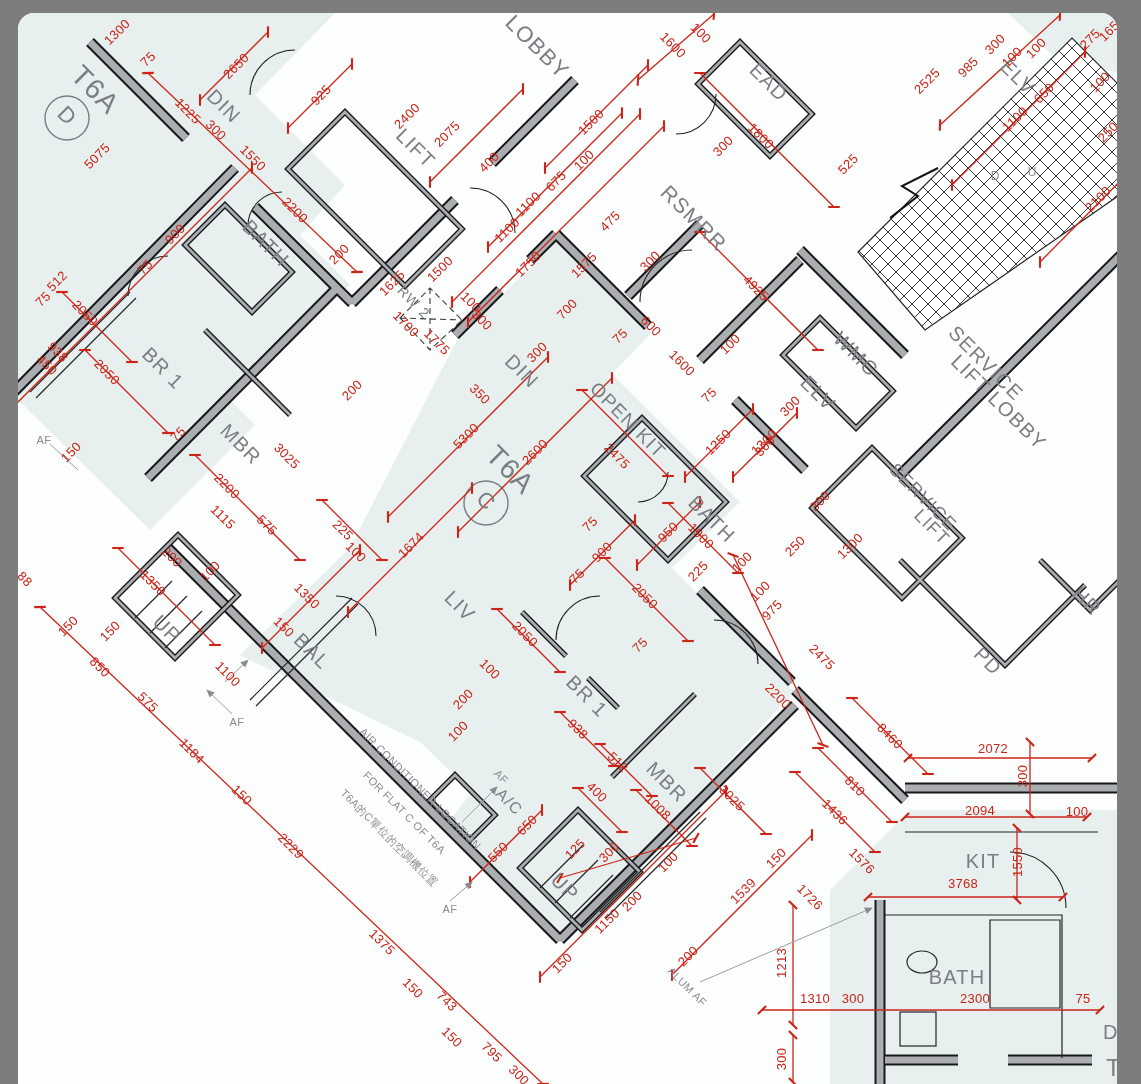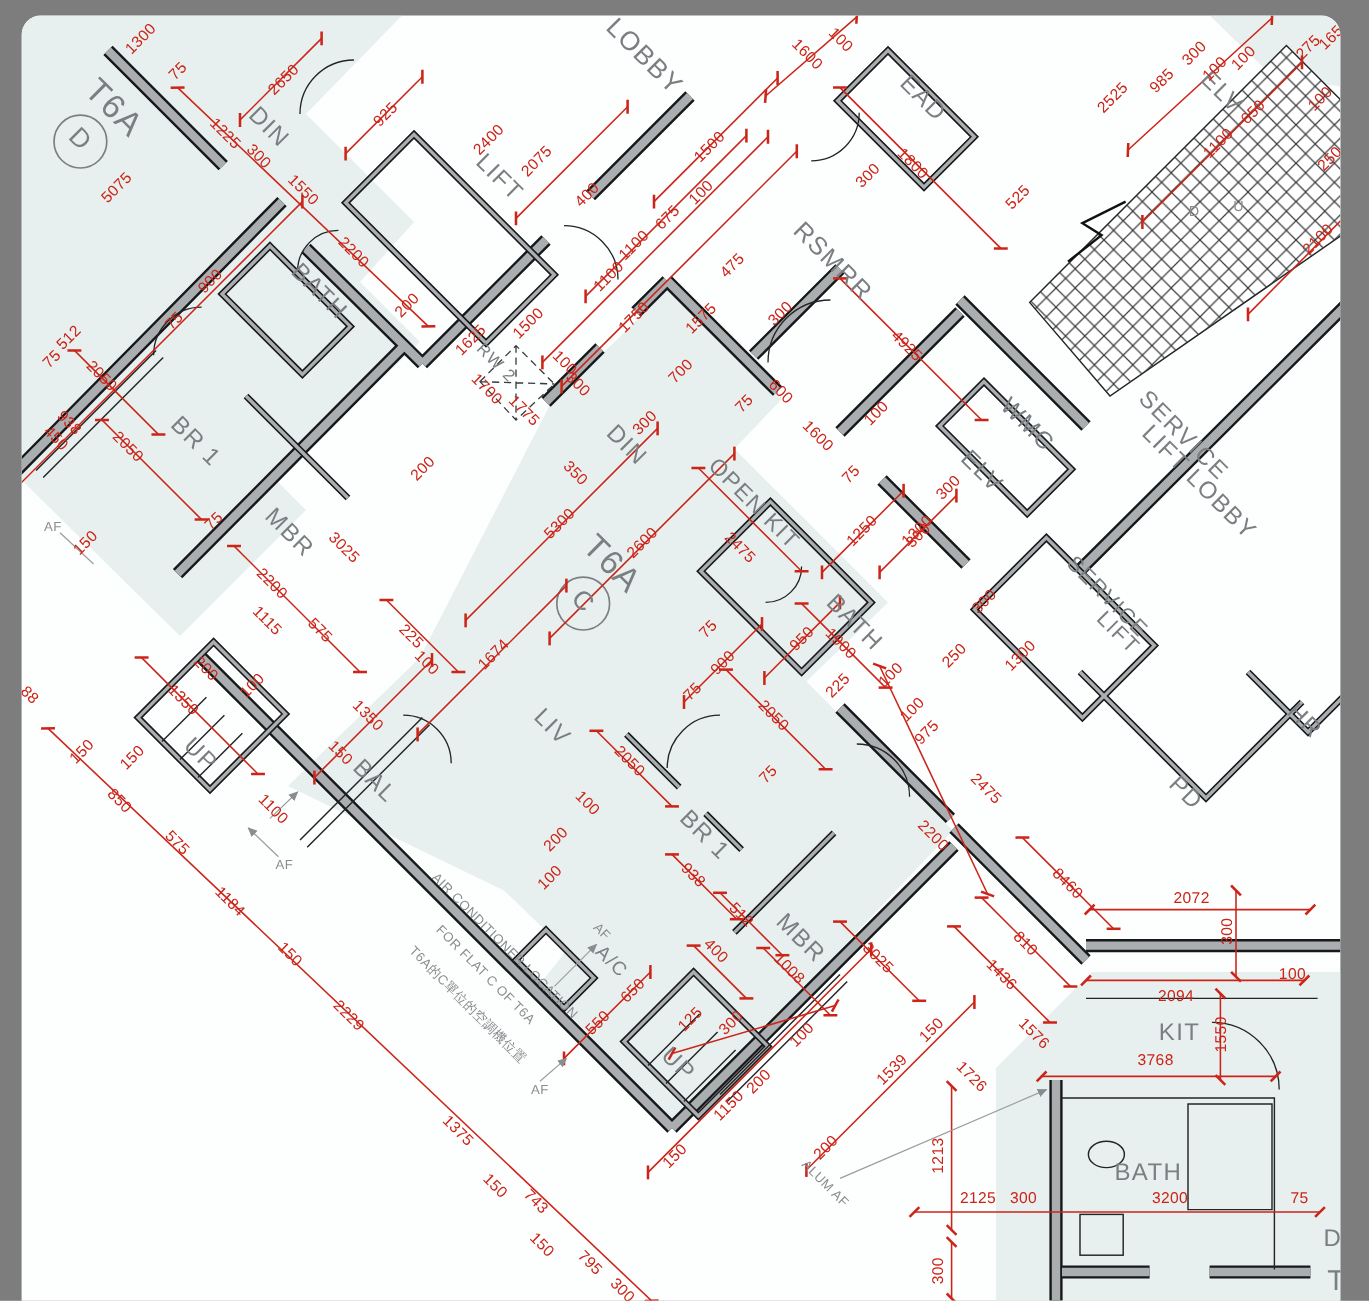--- a/index.html
+++ b/index.html
@@ -333,26 +333,26 @@
       <div class="lbl k-dim" style="left: 174px; top: 738px; font-size: 13px; transform: translate(-50%, -50%) rotate(45deg);">1184</div>
       <div class="lbl k-dim" style="left: 224px; top: 782px; font-size: 13px; transform: translate(-50%, -50%) rotate(45deg);">150</div>
       <div class="lbl k-dim" style="left: 273px; top: 833px; font-size: 13px; transform: translate(-50%, -50%) rotate(45deg);">2229</div>
       <div class="lbl k-dim" style="left: 364px; top: 929px; font-size: 13px; transform: translate(-50%, -50%) rotate(45deg);">1375</div>
       <div class="lbl k-dim" style="left: 395px; top: 975px; font-size: 13px; transform: translate(-50%, -50%) rotate(45deg);">150</div>
       <div class="lbl k-dim" style="left: 429px; top: 988px; font-size: 13px; transform: translate(-50%, -50%) rotate(45deg);">743</div>
       <div class="lbl k-dim" style="left: 434px; top: 1024px; font-size: 13px; transform: translate(-50%, -50%) rotate(45deg);">150</div>
       <div class="lbl k-dim" style="left: 474px; top: 1039px; font-size: 13px; transform: translate(-50%, -50%) rotate(45deg);">795</div>
       <div class="lbl k-dim" style="left: 501px; top: 1062px; font-size: 13px; transform: translate(-50%, -50%) rotate(45deg);">300</div>
       <div class="lbl k-dim" style="left: 975px; top: 735px; font-size: 13px; transform: translate(-50%, -50%) rotate(0deg);">2072</div>
-      <div class="lbl k-dim" style="left: 962px; top: 797px; font-size: 13px; transform: translate(-50%, -50%) rotate(0deg); margin-top: 20px;">2094</div>
+      <div class="lbl k-dim" style="left: 962px; top: 797px; font-size: 13px; transform: translate(-50%, -50%) rotate(0deg);">2094</div>
       <div class="lbl k-dim" style="left: 1059px; top: 798px; font-size: 13px; transform: translate(-50%, -50%) rotate(0deg);">100</div>
       <div class="lbl k-dim" style="left: 945px; top: 870px; font-size: 13px; transform: translate(-50%, -50%) rotate(0deg);">3768</div>
-      <div class="lbl k-dim" style="left: 797px; top: 985px; font-size: 13px; transform: translate(-50%, -50%) rotate(0deg);">2125</div>
+      <div class="lbl k-dim" style="left: 797px; top: 985px; font-size: 13px; transform: translate(-50%, -50%) rotate(0deg);">1310</div>
       <div class="lbl k-dim" style="left: 835px; top: 985px; font-size: 13px; transform: translate(-50%, -50%) rotate(0deg);">300</div>
-      <div class="lbl k-dim" style="left: 957px; top: 985px; font-size: 13px; transform: translate(-50%, -50%) rotate(0deg);">3200</div>
+      <div class="lbl k-dim" style="left: 957px; top: 985px; font-size: 13px; transform: translate(-50%, -50%) rotate(0deg);">2300</div>
       <div class="lbl k-dim" style="left: 1065px; top: 985px; font-size: 13px; transform: translate(-50%, -50%) rotate(0deg);">75</div>
       <div class="lbl k-dim" style="left: 999px; top: 849px; font-size: 13px; transform: translate(-50%, -50%) rotate(-90deg);">1550</div>
       <div class="lbl k-dim" style="left: 763px; top: 950px; font-size: 13px; transform: translate(-50%, -50%) rotate(-90deg);">1213</div>
       <div class="lbl k-dim" style="left: 763px; top: 1046px; font-size: 13px; transform: translate(-50%, -50%) rotate(-90deg);">300</div>
       <div class="lbl k-dim" style="left: 1004px; top: 763px; font-size: 13px; transform: translate(-50%, -50%) rotate(-90deg);">300</div>
       <div class="lbl k-note" style="left: 26px; top: 427px; font-size: 11px; transform: translate(-50%, -50%) rotate(0deg);">AF</div>
       <div class="lbl k-note" style="left: 219px; top: 709px; font-size: 11px; transform: translate(-50%, -50%) rotate(0deg);">AF</div>
       <div class="lbl k-note" style="left: 432px; top: 896px; font-size: 11px; transform: translate(-50%, -50%) rotate(0deg);">AF</div>
       <div class="lbl k-note" style="left: 483px; top: 764px; font-size: 11px; transform: translate(-50%, -50%) rotate(45deg);">AF</div>
       <div class="lbl k-note" style="left: 669px; top: 974px; font-size: 11px; transform: translate(-50%, -50%) rotate(45deg);">ALUM AF</div>

